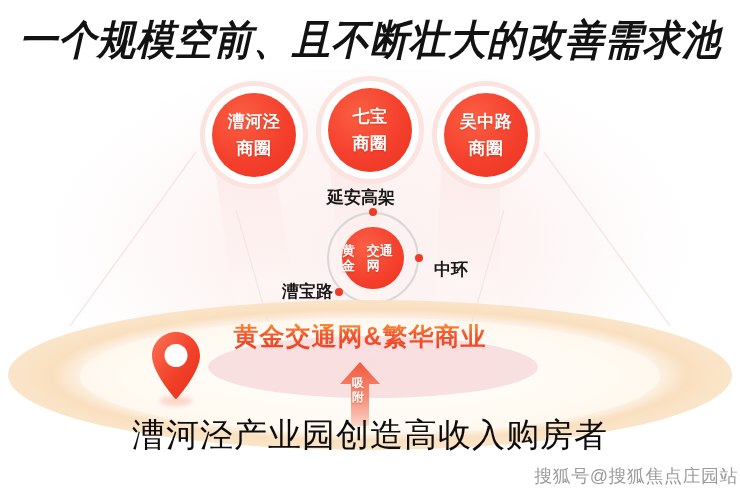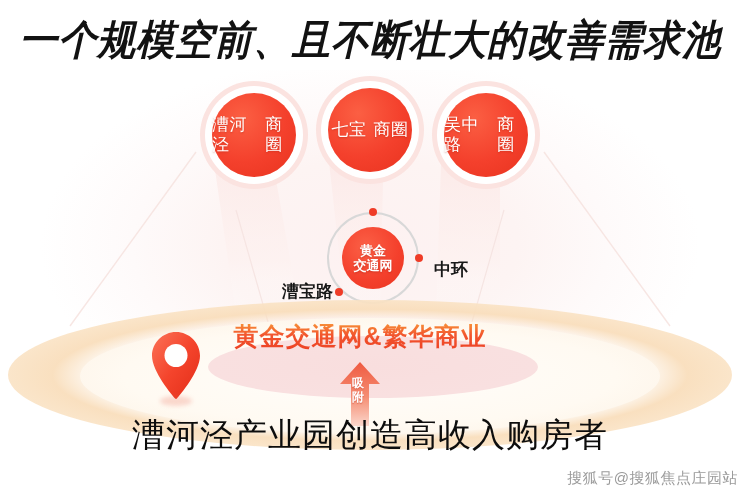--- a/index.html
+++ b/index.html
@@ -56,25 +56,25 @@
   .bubble {
     position: absolute;
     width: 84px;
     height: 84px;
     border-radius: 50%;
     background: radial-gradient(circle at 36% 30%, #fb5f43 0%, #f4402c 55%, #e8331f 100%);
     box-shadow: 0 0 0 7px #ffffff,
                 0 0 0 12px #fbe3e0,
                 0 3px 10px rgba(226,70,48,0.20);
     display: flex;
-    flex-direction: row;
+    flex-direction: column;
     align-items: center;
     justify-content: center;
     color: #ffffff;
-    font-weight: normal;
+    font-weight: bold;
     font-size: 17px;
     line-height: 20px;
     letter-spacing: 0.5px;
     text-shadow: 0 1px 2px rgba(150,25,10,0.35);
     gap: 7px;
   }
   .bubble span { display: block; }
   .bubble-1 { left: 212px; top: 93px; }
   .bubble-2 { left: 328px; top: 88px; }
   .bubble-3 { left: 444px; top: 93px; }
@@ -93,21 +93,21 @@
     border-radius: 50%;
     box-sizing: border-box;
   }
   .core {
     position: absolute;
     left: 15px; top: 15px;
     width: 62px; height: 62px;
     border-radius: 50%;
     background: radial-gradient(circle at 38% 32%, #fb6046 0%, #f4402c 58%, #ea3520 100%);
     display: flex;
-    flex-direction: column;
+    flex-direction: row;
     align-items: center;
     justify-content: center;
     color: #ffffff;
     font-weight: bold;
     font-size: 13px;
     line-height: 15px;
     text-shadow: 0 1px 2px rgba(150,25,10,0.4);
   }
   .orbit-dot {
     position: absolute;
@@ -218,21 +218,21 @@
     font-weight: normal;
     color: #0d0d0d;
     letter-spacing: 1px;
     white-space: nowrap;
   }
 
   
   .watermark {
     position: absolute;
     right: 10px; bottom: 6px;
-    font-size: 15px;
+    font-size: 18px;
     color: #9b9b9b;
     letter-spacing: 0.5px;
     white-space: nowrap;
   }
 </style>
 </head>
 <body>
 
 <div id="stage">
 
@@ -265,20 +265,21 @@
   </div>
   <div class="bubble bubble-2">
     <span>七宝</span>
     <span>商圈</span>
   </div>
   <div class="bubble bubble-3">
     <span>吴中路</span>
     <span>商圈</span>
   </div>
 
+  <div class="orbit-label label-yanan">延安高架</div>
   <div class="orbit-label label-zhong">中环</div>
   <div class="orbit-label label-caobao">漕宝路</div>
 
   <div class="orbit-wrap">
     <div class="orbit-ring"></div>
     <div class="orbit-dot dot-top"></div>
     <div class="orbit-dot dot-right"></div>
     <div class="orbit-dot dot-bl"></div>
     <div class="core">
       <span>黄金</span>

